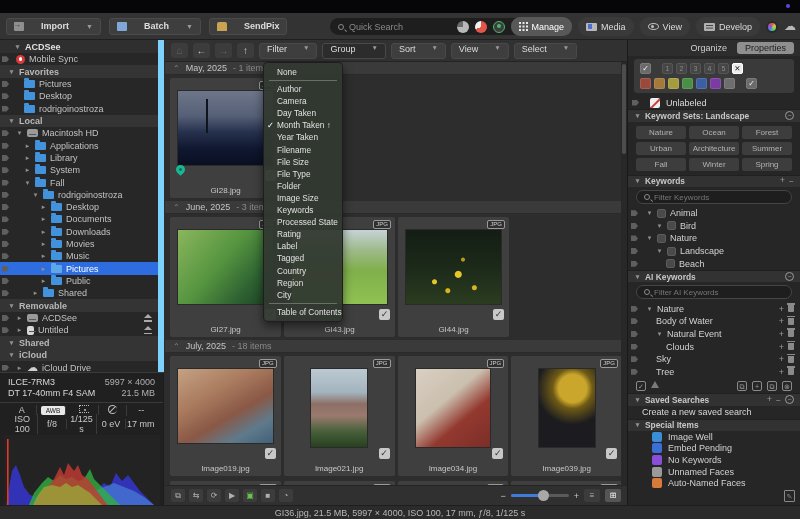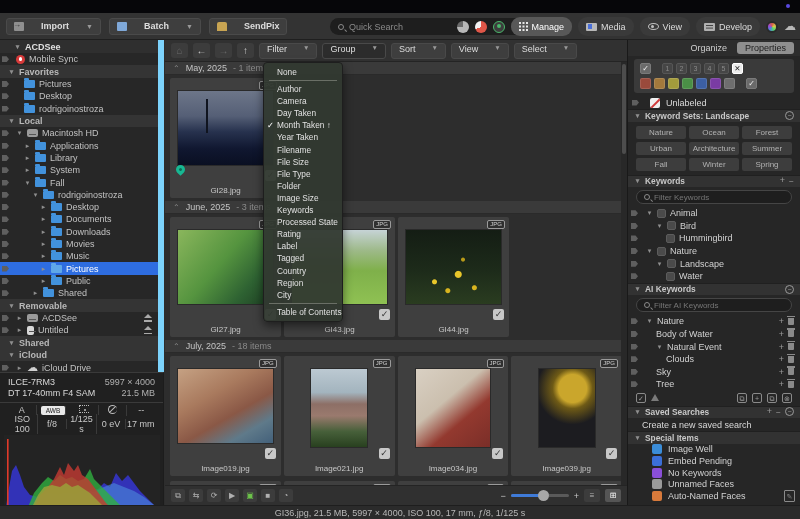--- a/index.html
+++ b/index.html
@@ -678,41 +678,36 @@
         <span class="chev">▾</span>
         <span class="kcb"></span>
         <span>Animal</span>
       </div>
     <div class="krow kd1">
         <span class="gtag"></span>
         <span class="chev">▾</span>
         <span class="kcb"></span>
         <span>Bird</span>
       </div>
-    <div class="krow kd2">
-        <span class="gtag"></span>
-        <span class="kcb"></span>
-        <span>Hummingbird</span>
-      </div>
     <div class="krow kd0">
         <span class="gtag"></span>
         <span class="chev">▾</span>
         <span class="kcb"></span>
         <span>Nature</span>
       </div>
     <div class="krow kd1">
         <span class="gtag"></span>
         <span class="chev">▾</span>
         <span class="kcb"></span>
         <span>Landscape</span>
       </div>
     <div class="krow kd2">
         <span class="gtag"></span>
         <span class="kcb"></span>
-        <span>Water</span>
+        <span>Beach</span>
       </div>
 
     <div class="phead">
         <span class="chev">▾</span>
         <span>AI Keywords</span>
         <span class="hico">
           <span class="circm">−</span>
         </span>
       </div>
     <div class="filterfield">

